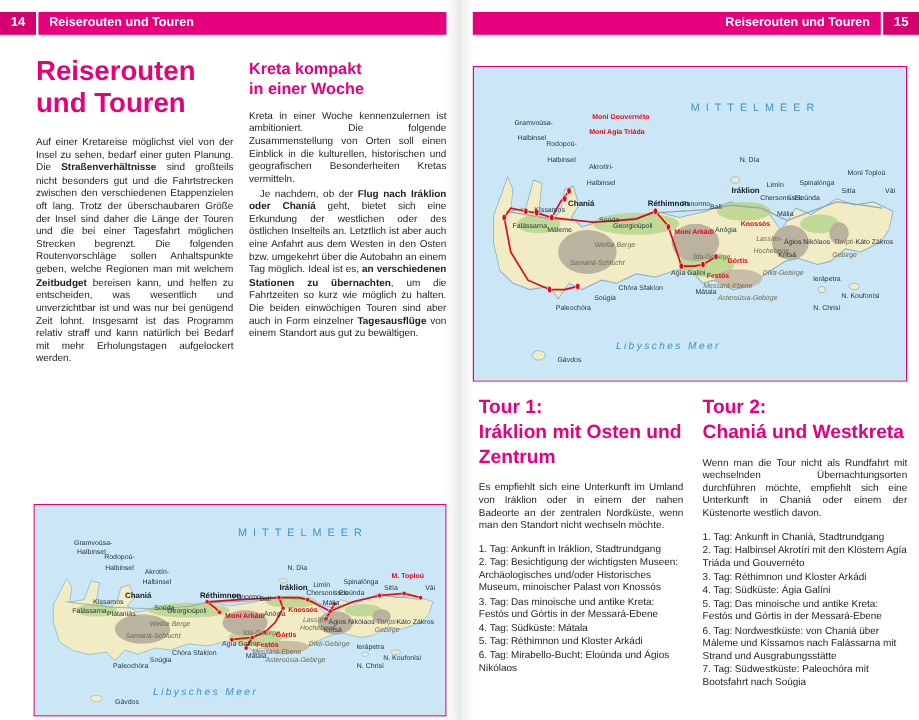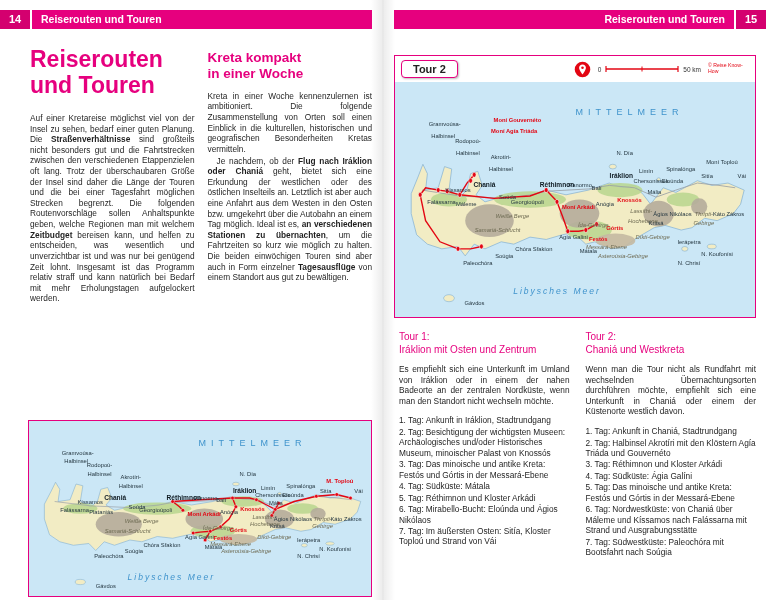--- a/index.html
+++ b/index.html
@@ -32,21 +32,21 @@
     white-space:pre-line;margin:0 0 15px 0;}
   .sec-head{color:#e6007e;font-weight:700;font-size:13.5px;line-height:1.18;
     white-space:pre-line;margin:4px 0 9px 0;}
   p.body{margin:0;font-size:8.3px;line-height:1.28;text-align:justify;}
   p.body + p.body{margin-top:1px;}
   .indent{text-indent:9px;}
   .b{font-weight:700;}
 
   
   .page-right .cols{top:330px;left:16px;right:10px;gap:16px;}
-  .tour-kicker,.tour-title{color:#e6007e;font-weight:400;font-size:10px;line-height:1.3;}
+  .tour-kicker,.tour-title{color:#e6007e;font-weight:700;font-size:16px;line-height:1.3;}
   .tour-title{margin-bottom:8px;}
   .tour-intro{font-size:8.3px;line-height:1.28;text-align:justify;margin:0 0 9px 0;}
   .day{font-size:8.3px;line-height:1.26;margin-bottom:1px;}
   .day-n{font-weight:400;margin-right:2px;}
 
   
   .map{position:absolute;border:1px solid #e6007e;background:#fff;display:flex;flex-direction:column;box-sizing:border-box;}
   .map-tour1{left:28px;right:11px;top:420px;height:177px;}
   .map-tour2{left:11px;right:10px;top:55px;height:263px;}
   .map-header{height:26px;flex:0 0 26px;background:#fff;display:flex;align-items:center;
@@ -211,40 +211,20 @@
         </div>
     </div>
   </div>
 </div>
 
 <div class="page page-right">
   <div class="pnum">15</div>
   <div class="hbar">Reiserouten und Touren</div>
 
   <div class="map map-tour2">
-    <div class="map-header">
-      <span class="tour-badge">Tour 2</span>
-      <span class="flex-sp"></span>
-      <svg class="pin" viewBox="0 0 16 16">
-        <circle cx="8" cy="8" r="7.3" fill="#e30613"></circle>
-        <path d="M8 3.2c-1.9 0-3.2 1.4-3.2 3.1C4.8 8.6 8 12.6 8 12.6s3.2-4 3.2-6.3C11.2 4.6 9.9 3.2 8 3.2z" fill="#fff"></path>
-        <circle cx="8" cy="6.4" r="1.2" fill="#e30613"></circle>
-      </svg>
-      <span class="scale">
-        <span class="scale-num">0</span>
-        <svg class="scale-bar" viewBox="0 0 76 8">
-          <line x1="2" y1="4" x2="74" y2="4" stroke="#e30613" stroke-width="1.4"></line>
-          <line x1="2" y1="1" x2="2" y2="7" stroke="#e30613" stroke-width="1.2"></line>
-          <line x1="38" y1="1.5" x2="38" y2="6.5" stroke="#e30613" stroke-width="1"></line>
-          <line x1="74" y1="1" x2="74" y2="7" stroke="#e30613" stroke-width="1.2"></line>
-        </svg>
-        <span class="scale-num">50 km</span>
-      </span>
-      <span class="copyright">© Reise Know-How</span>
-    </div>
     <div class="map-body">
       <svg class="island" viewBox="0 0 400 200" preserveAspectRatio="none">
           <use href="#crete"></use>
         </svg>
       <svg class="routes" viewBox="0 0 400 200" preserveAspectRatio="none">
           <polyline points="72,96 80,86 88,79" class="route"></polyline>
           <polyline points="72,96 58,93 48,92 34,90 28,96" class="route"></polyline>
           <polyline points="28,96 34,118 50,136 70,142" class="route"></polyline>
           <polyline points="70,142 84,142 96,140" class="route"></polyline>
           <polyline points="72,96 110,99 150,97 168,92" class="route"></polyline>
@@ -338,21 +318,20 @@
           <div class="day"><span class="day-n">2. Tag:</span><span>Besichtigung der wichtigsten Museen: Archäologisches und/oder Historisches Museum, minoischer Palast von Knossós</span></div>
 
           <div class="day"><span class="day-n">3. Tag:</span><span>Das minoische und antike Kreta: Festós und Górtis in der Messará-Ebene</span></div>
 
           <div class="day"><span class="day-n">4. Tag:</span><span>Südküste: Mátala</span></div>
 
           <div class="day"><span class="day-n">5. Tag:</span><span>Réthimnon und Kloster Arkádi</span></div>
 
           <div class="day"><span class="day-n">6. Tag:</span><span>Mirabello-Bucht: Eloúnda und Ágios Nikólaos</span></div>
 
-          <div class="day"><span class="day-n">7. Tag:</span><span>Im äußersten Osten: Sitía, Kloster Toploú und Strand von Vái</span></div>
         </div>
     </div>
     <div class="col">
       <div class="tour-kicker">Tour 2:</div>
       <div class="tour-title">Chaniá und Westkreta</div>
       <p class="tour-intro">Wenn man die Tour nicht als Rundfahrt mit wechselnden Übernachtungsorten durchführen möchte, empfiehlt sich eine Unterkunft in Chaniá oder einem der Küstenorte westlich davon.</p>
       <div class="day-list">
 
           <div class="day"><span class="day-n">1. Tag:</span><span>Ankunft in Chaniá, Stadtrundgang</span></div>
 

